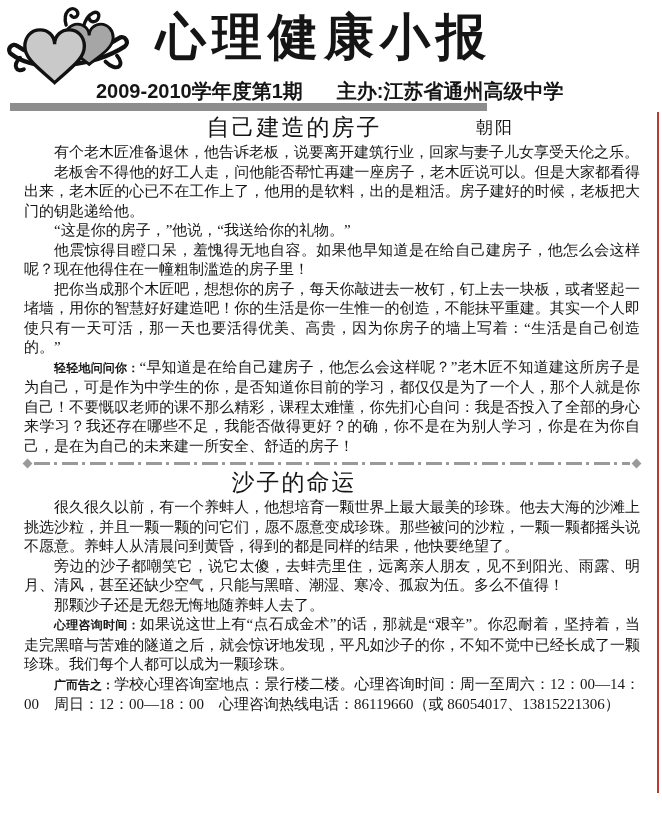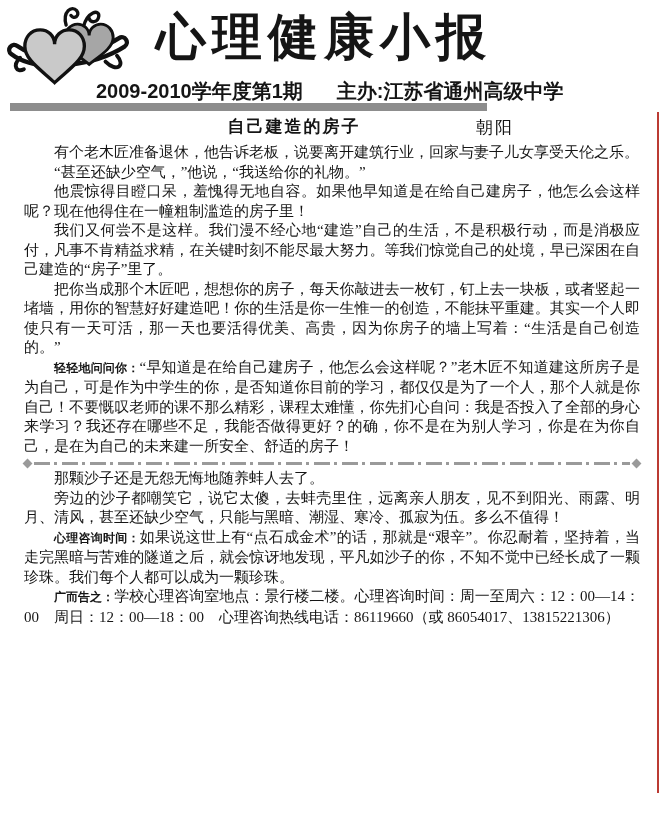--- a/index.html
+++ b/index.html
@@ -27,21 +27,21 @@
   .gray-bar{position:absolute;top:103px;left:10px;width:477px;height:8px;}
   .red-edge{position:absolute;left:657px;top:112px;width:2px;height:681px;}
 
   
   .content{position:absolute;top:114px;left:24px;width:616px;}
 
   .article-title-row{position:relative;height:27px;margin-bottom:2px;}
   .article-title{
     position:absolute;left:0;top:0;width:540px;text-align:center;
     font-family:"Liberation Sans","DejaVu Sans",sans-serif;
-    font-weight:bold;font-size:17px;line-height:26px;letter-spacing:2px;
+    font-weight:normal;font-size:23px;line-height:26px;letter-spacing:2px;
   }
   .article-author{
     position:absolute;left:452px;top:2px;font-size:17px;letter-spacing:2px;
   }
 
   p.body{
     margin:0;font-size:15px;line-height:19.5px;text-align:justify;
     text-indent:2em;letter-spacing:0;
   }
   .lead-label{
@@ -90,33 +90,37 @@
   <div class="red-edge" style="background: rgb(187, 59, 51);"></div>
 
   <div class="content">
 
     <div class="article-title-row">
       <div class="article-title">自己建造的房子</div>
       <div class="article-author">朝阳</div>
     </div>
 
     <p class="body">有个老木匠准备退休，他告诉老板，说要离开建筑行业，回家与妻子儿女享受天伦之乐。</p>
-    <p class="body">“甚至还缺少空气，”他说，“我送给你的礼物。”</p>
+    <p class="body">老板舍不得他的好工人走，问他能否帮忙再建一座房子，老木匠说可以。但是大家都看得出来，老木匠的心已不在工作上了，他用的是软料，出的是粗活。房子建好的时候，老板把大门的钥匙递给他。</p>
+    <p class="body">“这是你的房子，”他说，“我送给你的礼物。”</p>
     <p class="body">他震惊得目瞪口呆，羞愧得无地自容。如果他早知道是在给自己建房子，他怎么会这样呢？现在他得住在一幢粗制滥造的房子里！</p>
-    <p class="body">我们又何尝不是这样。我们漫不经心地“建造”自己的生活，不是积极行动，而是消极应付，凡事不肯精益求精，在关键时刻不能尽最大努力。等我们惊觉自己的处境，早已深困在自己建造的“房子”里了。</p>
     <p class="body">把你当成那个木匠吧，想想你的房子，每天你敲进去一枚钉，钉上去一块板，或者竖起一堵墙，用你的智慧好好建造吧！你的生活是你一生惟一的创造，不能抹平重建。其实一个人即使只有一天可活，那一天也要活得优美、高贵，因为你房子的墙上写着：“生活是自己创造的。”</p>
     <p class="body"><span class="lead-label">轻轻地问问你：</span><span>“早知道是在给自己建房子，他怎么会这样呢？”老木匠不知道建这所房子是为自己，可是作为中学生的你，是否知道你目前的学习，都仅仅是为了一个人，那个人就是你自己！不要慨叹老师的课不那么精彩，课程太难懂，你先扪心自问：我是否投入了全部的身心来学习？我还存在哪些不足，我能否做得更好？的确，你不是在为别人学习，你是在为你自己，是在为自己的未来建一所安全、舒适的房子！</span></p>
 
     <div class="divider">
       <div class="diamond" style="background:#9a9a9a;"></div>
       <div class="dash-line"></div>
       <div class="diamond" style="background:#9a9a9a;"></div>
     </div>
 
+    <div class="article-title-row">
+      <div class="article-title">沙子的命运</div>
+    </div>
 
+    <p class="body">很久很久以前，有一个养蚌人，他想培育一颗世界上最大最美的珍珠。他去大海的沙滩上挑选沙粒，并且一颗一颗的问它们，愿不愿意变成珍珠。那些被问的沙粒，一颗一颗都摇头说不愿意。养蚌人从清晨问到黄昏，得到的都是同样的结果，他快要绝望了。</p>
+    <p class="body">旁边的沙子都嘲笑它，说它太傻，去蚌壳里住，远离亲人朋友，见不到阳光、雨露、明月、清风，甚至还缺少空气，只能与黑暗、潮湿、寒冷、孤寂为伍。多么不值得！</p>
     <p class="body">那颗沙子还是无怨无悔地随养蚌人去了。</p>
-    <p class="body">旁边的沙子都嘲笑它，说它太傻，去蚌壳里住，远离亲人朋友，见不到阳光、雨露、明月、清风，甚至还缺少空气，只能与黑暗、潮湿、寒冷、孤寂为伍。多么不值得！</p>
     <p class="body"><span class="lead-label">心理咨询时间：</span><span>如果说这世上有“点石成金术”的话，那就是“艰辛”。你忍耐着，坚持着，当走完黑暗与苦难的隧道之后，就会惊讶地发现，平凡如沙子的你，不知不觉中已经长成了一颗珍珠。我们每个人都可以成为一颗珍珠。</span></p>
 
     <p class="body"><span class="lead-label">广而告之：</span><span>学校心理咨询室地点：景行楼二楼。心理咨询时间：周一至周六：12：00—14：00　周日：12：00—18：00　心理咨询热线电话：86119660（或 86054017、13815221306）</span></p>
 
   </div>
 </div>
 
 </body></html>

